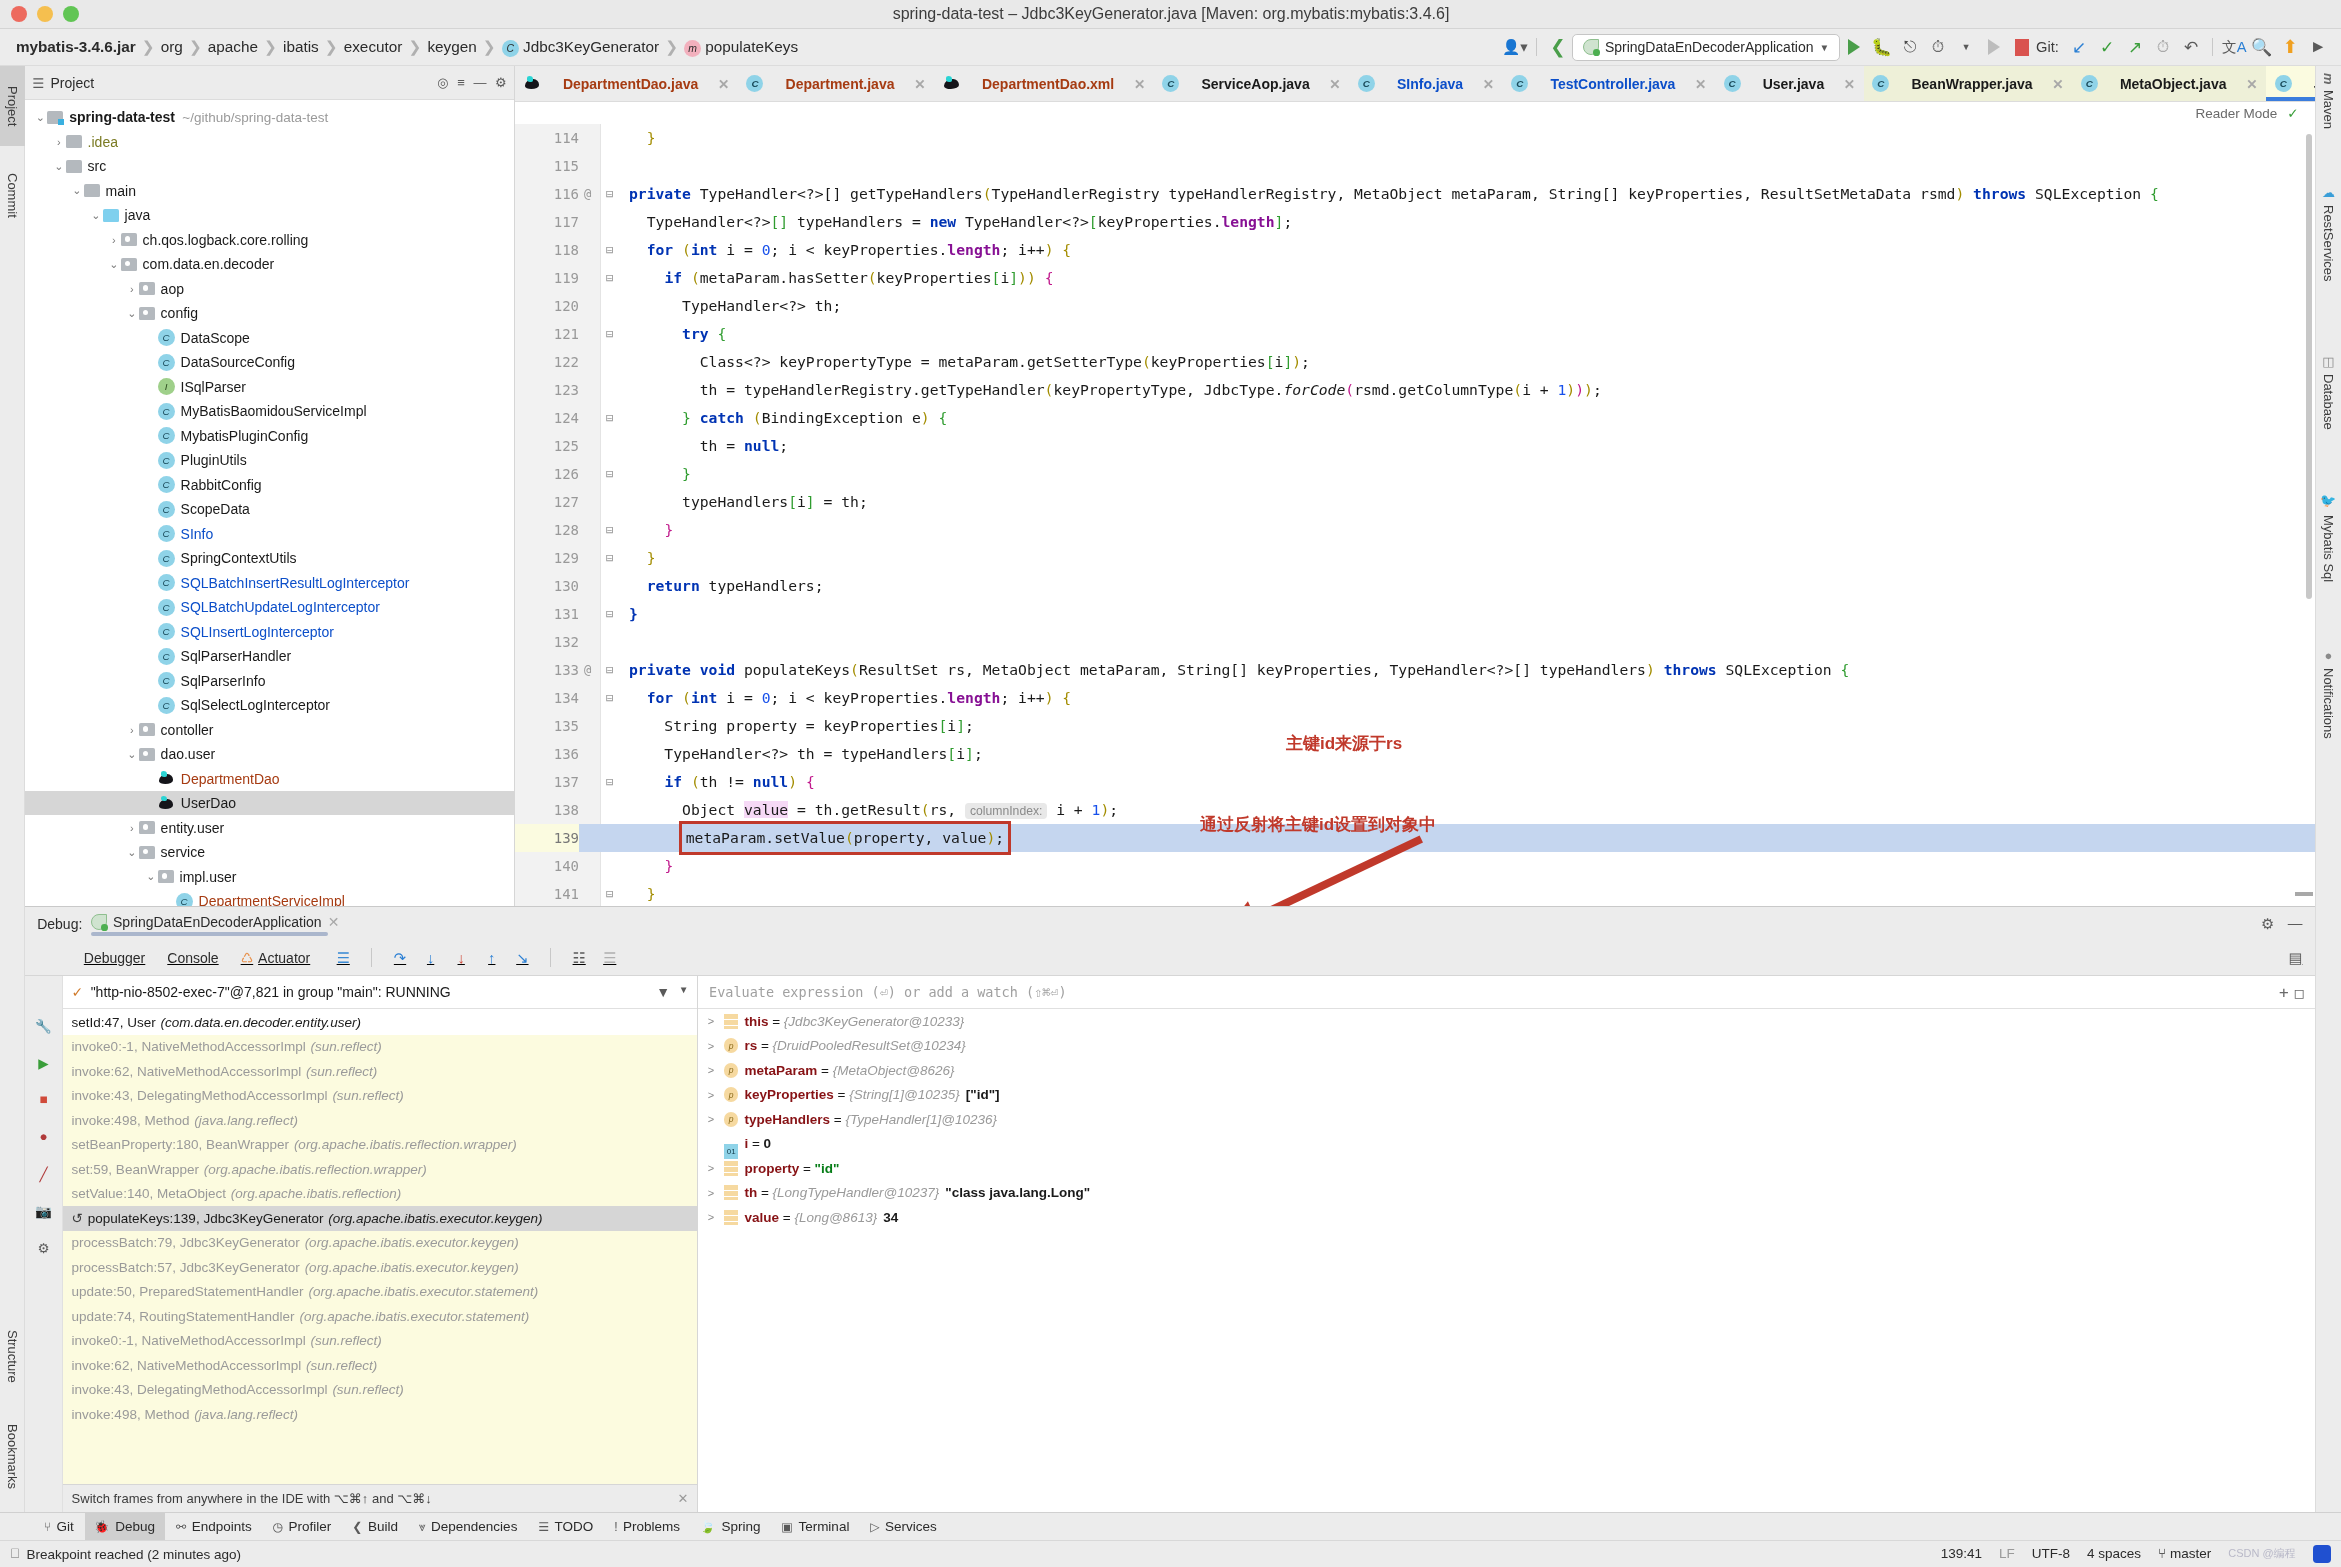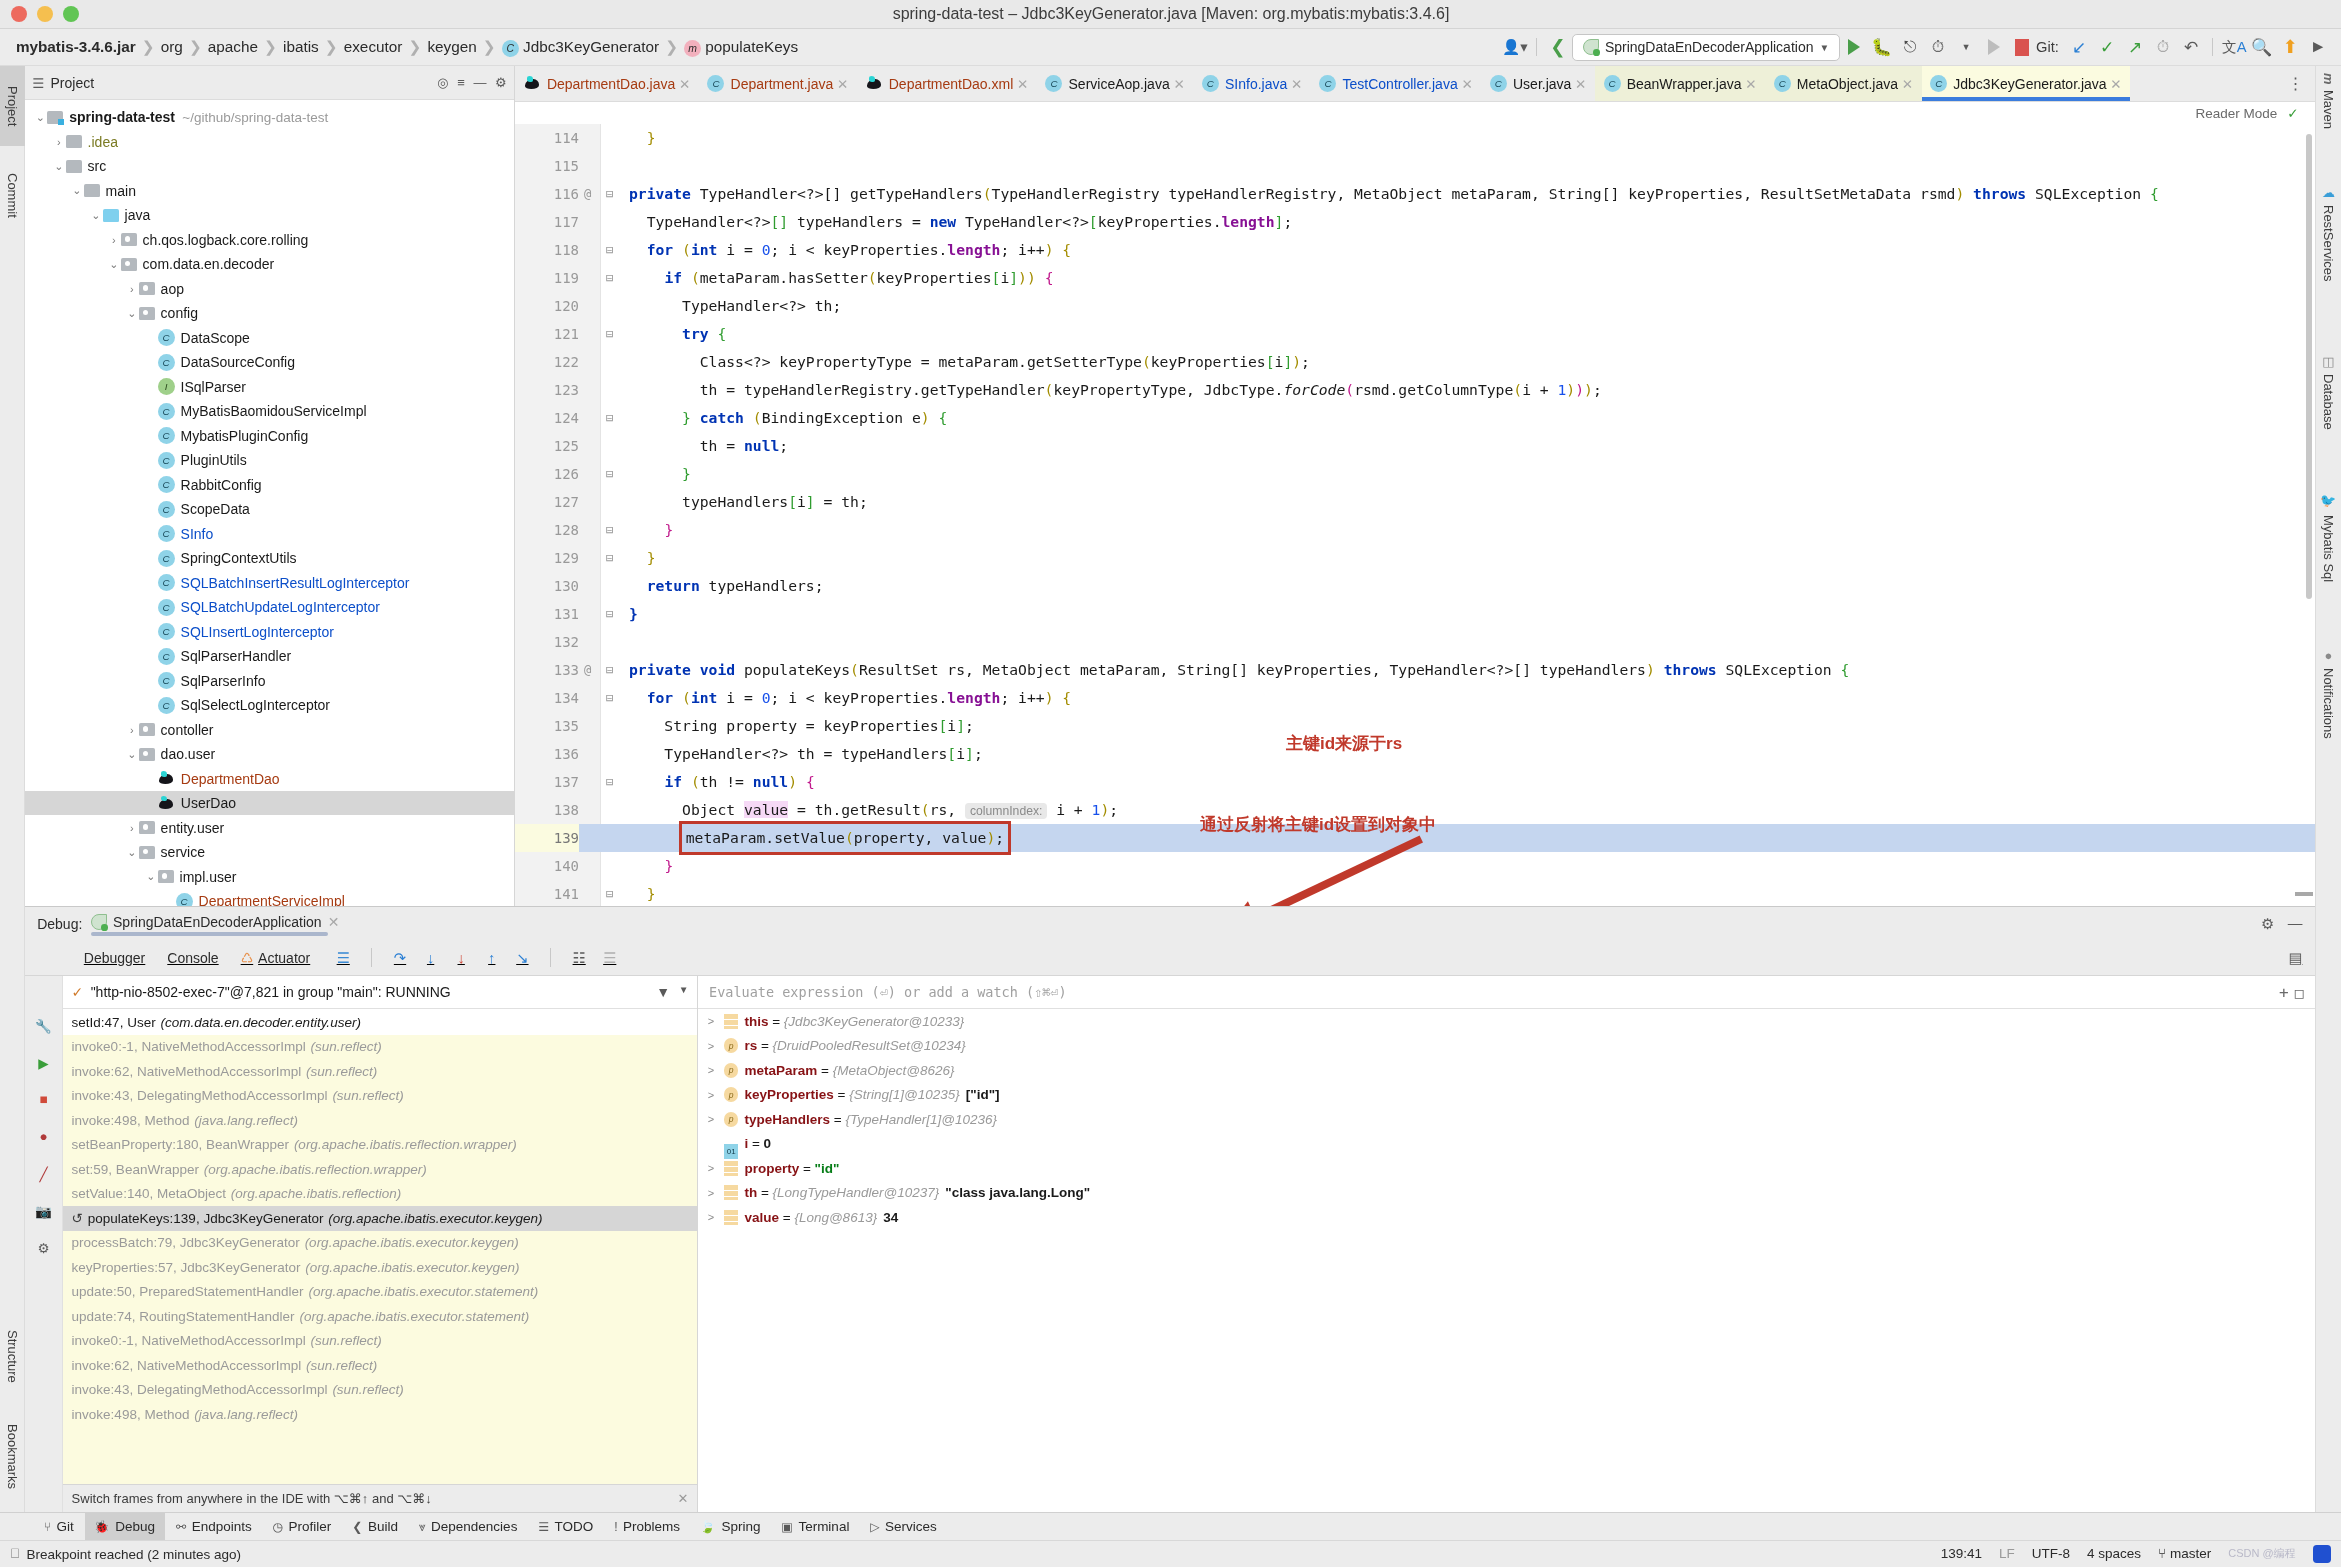--- a/index.html
+++ b/index.html
@@ -127,22 +127,22 @@
   
   .editor {
     position: absolute; top: 66px; left: 515px; right: 27.5px; bottom: 55px;
     background: #ffffff;
   }
   .tabsbar {
     height: 36px; background: #ececec; border-bottom: 0.6px solid #dcdcdc;
     display: flex; align-items: stretch; position: relative; overflow: hidden;
   }
   .etab {
-    display: flex; align-items: center; gap: 0; padding: 0 8.6px;
-    font-size: 14px; white-space: nowrap; position: relative; cursor: default;
+    display: flex; align-items: center; gap: 16px; padding: 0 8.6px;
+    font-size: 14px; white-space: nowrap; position: relative; cursor: default; font-weight: bold;
   }
   .etab .x { color: #a8a8a8; font-size: 13.5px; margin-left: 3.7px; }
   .etab.lightyellow { background: #eef0d8; }
   .etab.active { background: #fbfbe0; }
   .etab.active::after { content:''; position:absolute; left:0; right:0; bottom:0; height:3.7px; background:#3b7ddd; }
   .etab .nm.red { color: #a63b12; }
   .etab .nm.blue { color: #0b4ec9; }
   .etab .nm.black { color: #1a1a1a; }
   .tabs-more { margin-left:auto; display:flex; align-items:center; padding:0 11px; color:#5a5a5a; font-size:16px; }
 
@@ -776,21 +776,21 @@
             <div class="frow cur">
               <span style="margin-right: 4.9px; color: rgb(60, 60, 60);">↺</span>
               <span>populateKeys:139, Jdbc3KeyGenerator</span>
               <span class="pkgn">(org.apache.ibatis.executor.keygen)</span>
             </div>
             <div class="frow">
               <span>processBatch:79, Jdbc3KeyGenerator</span>
               <span class="pkgn">(org.apache.ibatis.executor.keygen)</span>
             </div>
             <div class="frow">
-              <span>keyProperties:57, Jdbc3KeyGenerator</span>
+              <span>processBatch:57, Jdbc3KeyGenerator</span>
               <span class="pkgn">(org.apache.ibatis.executor.keygen)</span>
             </div>
             <div class="frow">
               <span>update:50, PreparedStatementHandler</span>
               <span class="pkgn">(org.apache.ibatis.executor.statement)</span>
             </div>
             <div class="frow">
               <span>update:74, RoutingStatementHandler</span>
               <span class="pkgn">(org.apache.ibatis.executor.statement)</span>
             </div>

